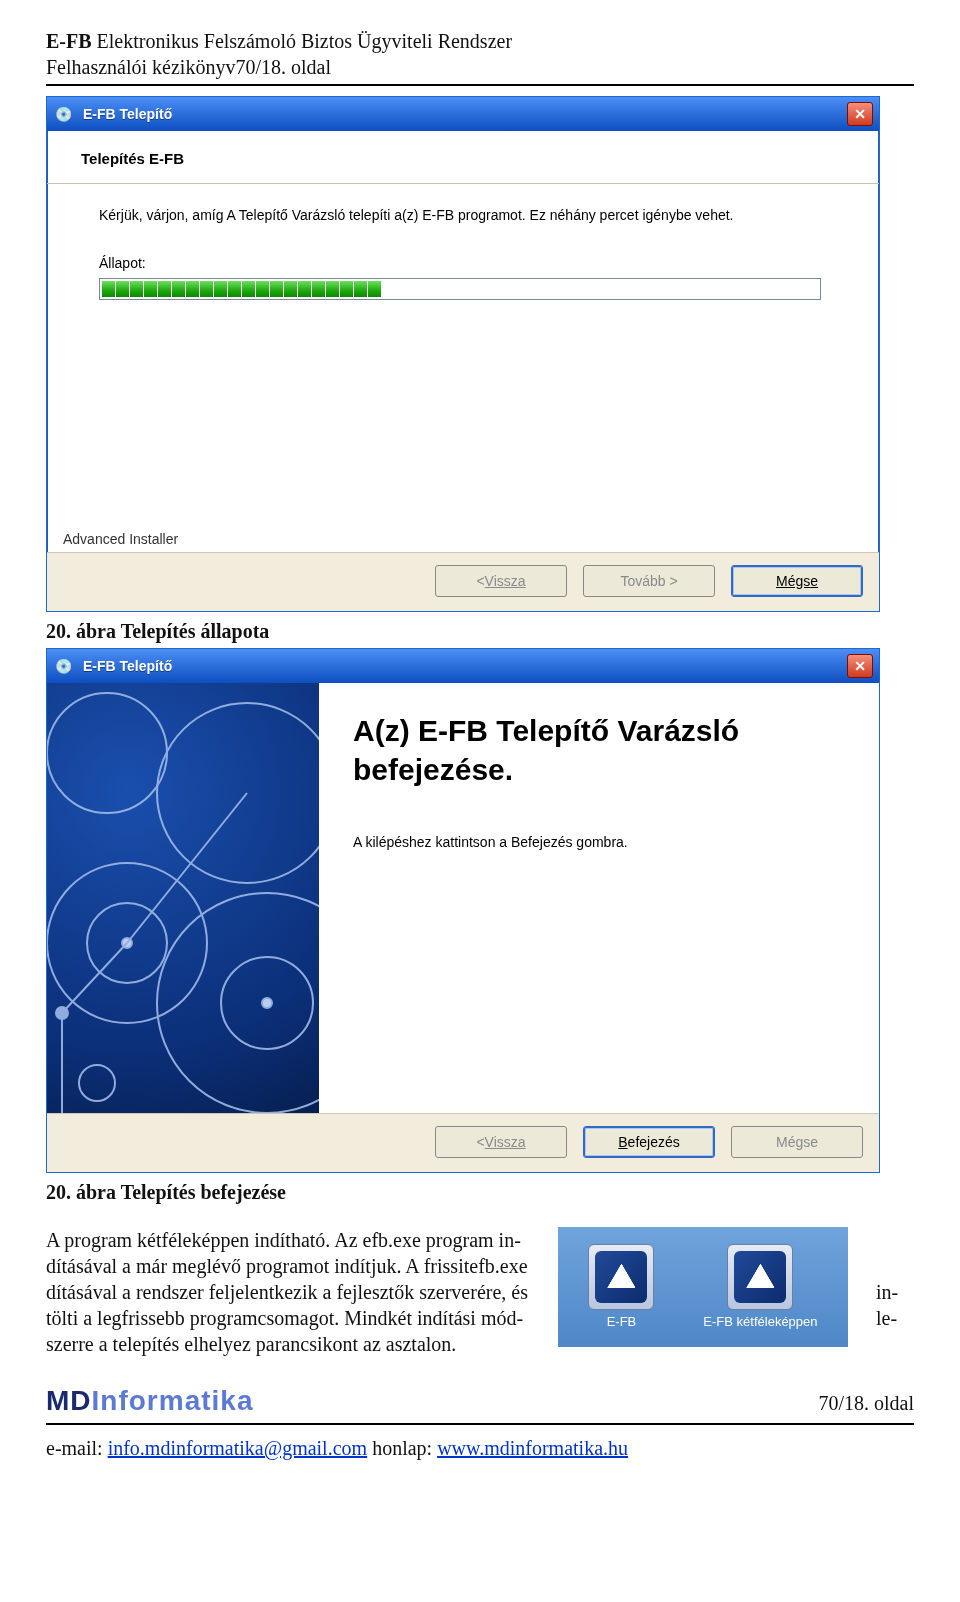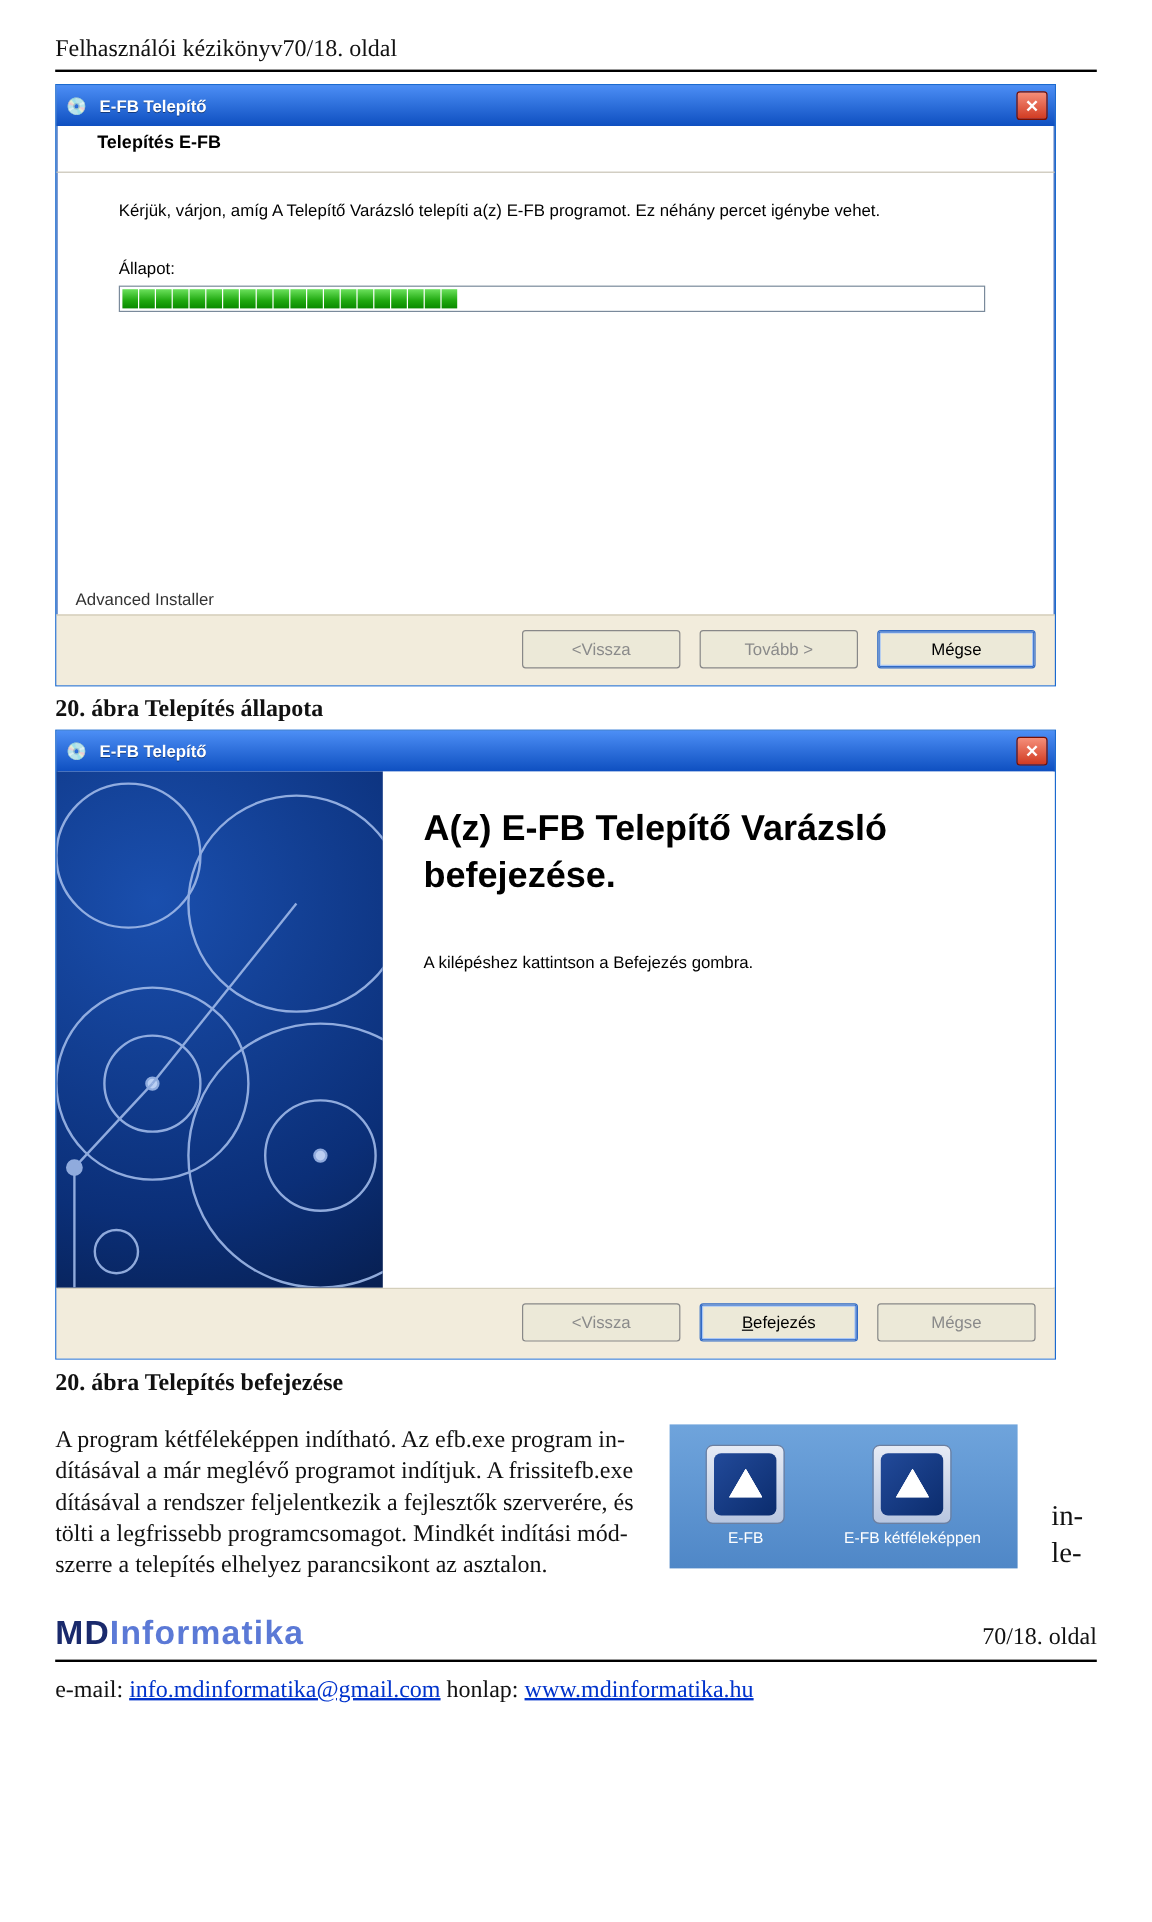--- a/index.html
+++ b/index.html
@@ -50,21 +50,21 @@
   .titlebar .title{text-shadow:0 1px 0 rgba(0,0,0,.4);flex:1;}
   .close-btn{
     width:24px;height:22px;border-radius:3px;
     background:linear-gradient(to bottom,#f58f7a,#d13a21);
     border:1px solid #7a0f00;
     display:flex;align-items:center;justify-content:center;
     color:#fff;font-weight:bold;font-size:14px;
   }
   .subheader{
     display:flex;align-items:flex-start;
-    padding:4px 20px 14px 34px;
+    padding:18px 20px 14px 34px;
     border-bottom:1px solid #c7c3b5;
   }
   .subheader .subtitle{font-weight:bold;font-size:15px;color:#000;}
   .body-area{
     padding:22px 58px 12px 52px;
     min-height:310px;
     color:#000;
   }
   .body-area .msg{margin-bottom:30px;}
   .status-label{margin-bottom:6px;}
@@ -91,21 +91,21 @@
     background:var(--btn-face);border:1px solid var(--btn-border);
     border-radius:3px;color:#000;
     display:flex;align-items:center;justify-content:center;
     padding:0 10px;
   }
   .btn.disabled{color:#8a8a8a;}
   .btn.default{
     box-shadow:0 0 0 1px #316ac5 inset, 0 0 0 2px #a9c7f6 inset;
     border-color:#316ac5;
   }
-  .btn .ul{}
+  .btn .ul{text-decoration:underline;}
 
   .caption{font-family:"Times New Roman",serif;font-size:20px;margin:6px 0 4px 0;}
   .caption-bold{font-weight:bold;}
 
   
   .win2 .split{display:flex;}
   .left-art{
     width:272px;min-height:430px;
     background:radial-gradient(circle at 30% 25%,#1a4fae 0%,#0b2f78 70%,#071f51 100%);
     position:relative;overflow:hidden;
@@ -114,21 +114,21 @@
   .right-pane{flex:1;padding:28px 36px 10px 34px;color:#000;background:#fff;}
   .right-pane h2{font-family:Verdana,Arial,sans-serif;font-weight:bold;font-size:30px;margin:0 0 44px 0;}
   .right-pane p{font-size:14px;margin:0 0 20px 0;}
 
   .win2 .btnbar{justify-content:flex-end;}
 
   
   .para-block{margin-top:22px;}
   .para-wrap{display:flex;gap:28px;align-items:flex-start;}
   .para-text{flex:1;text-align:justify;}
-  .para-col-right{width:38px;font-size:24px;}
+  .para-col-right{width:38px;font-size:20px;}
   .icon-strip{
     width:290px;height:120px;flex:0 0 290px;
     background:linear-gradient(to bottom,#6fa4dc,#4f87c7);
     display:flex;align-items:center;justify-content:space-around;
     padding:6px 6px 4px 6px;box-sizing:border-box;
   }
   .desk-icon{display:flex;flex-direction:column;align-items:center;gap:4px;color:#fff;font-family:Tahoma,sans-serif;font-size:13px;}
   .desk-icon .glyph{
     width:64px;height:64px;border-radius:6px;
     background:linear-gradient(to bottom,#e6ebf5,#b8c6e0);
@@ -153,20 +153,23 @@
   .logo .md{color:#1a2a6c;}
   .logo .nf{color:#5b79d6;}
   .footer .line{display:flex;justify-content:space-between;align-items:baseline;font-size:20px;}
   .footer a{color:var(--link);text-decoration:underline;text-align:center;}
 </style>
 </head>
 <body>
 
 <div class="page">
   <div>
+    <div class="doc-header-line1">
+      <span>E-FB</span><span> Elektronikus Felszámoló Biztos Ügyviteli Rendszer</span>
+    </div>
     <div class="doc-header-line2">
       <span>Felhasználói kézikönyv</span>
       <span>70/18. oldal</span>
     </div>
     <hr class="hr">
   </div>
 
   <div class="win">
     <div class="titlebar">
       <span class="app-icon">💿</span>

